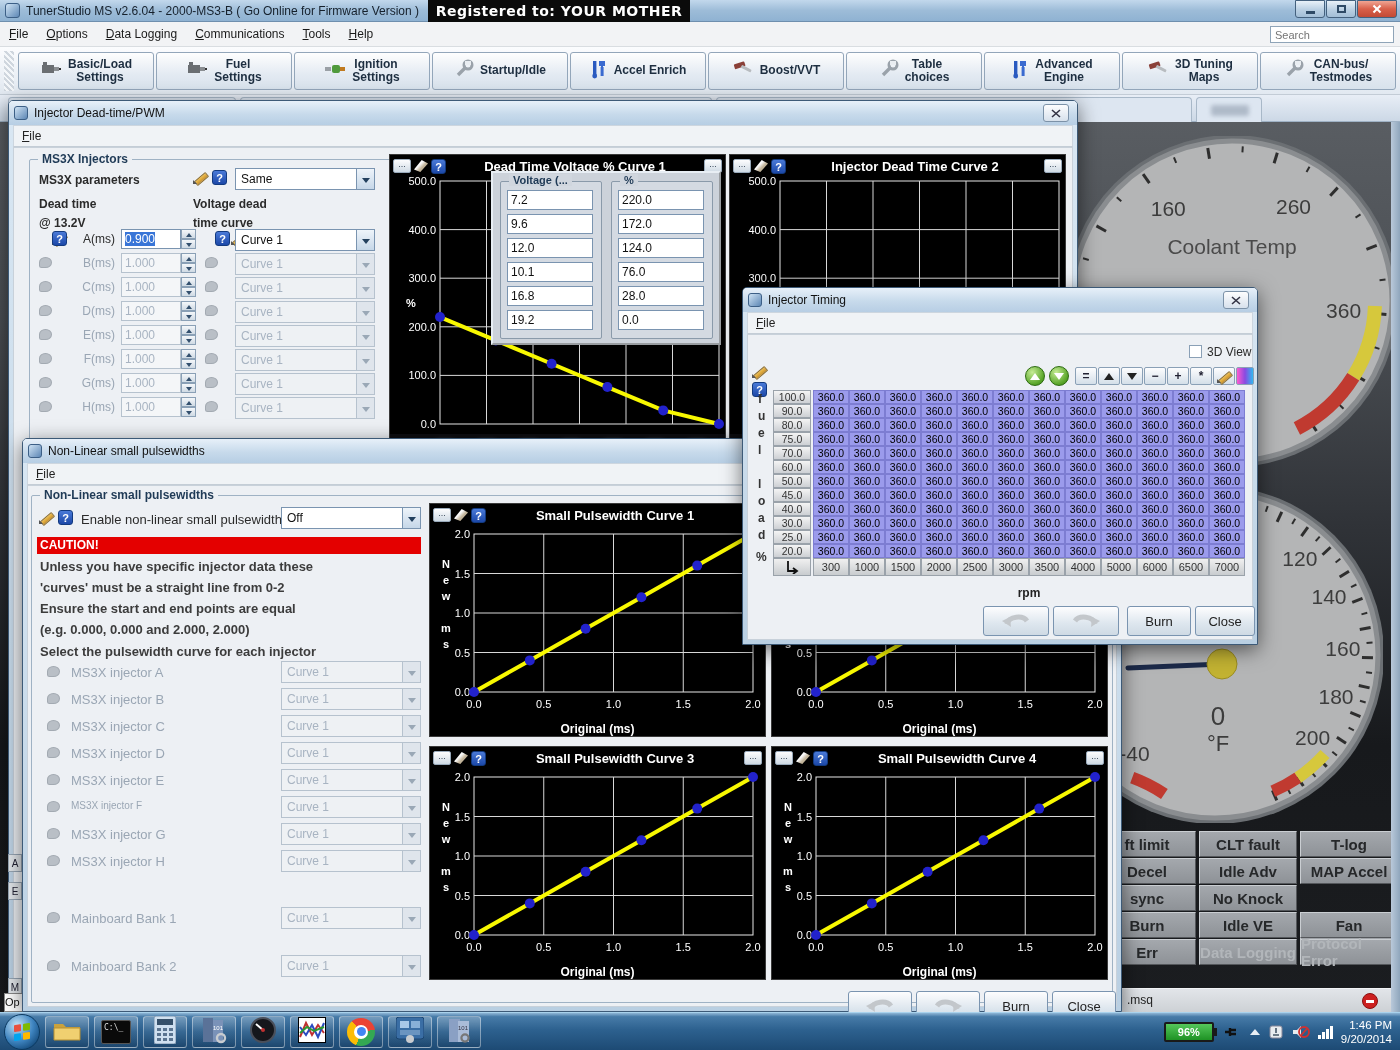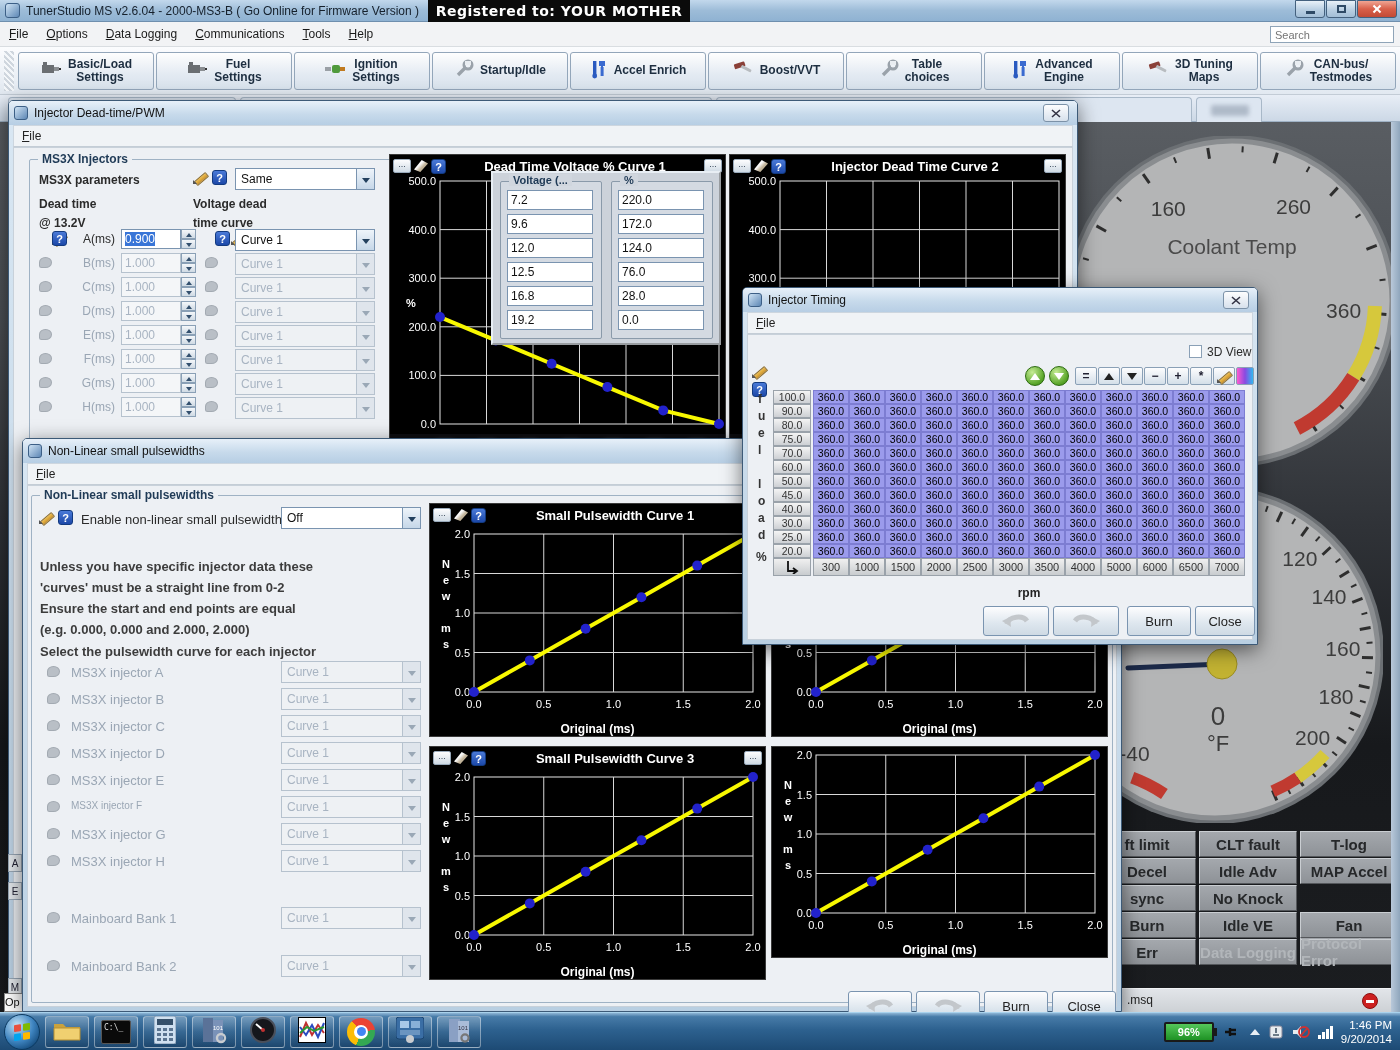--- a/index.html
+++ b/index.html
@@ -432,21 +432,21 @@
     <span class="abs lab b" style="left:184px;top:115px;">time curve</span>
 
     
     <div class="abs" style="left:482px;top:70px;width:230px;height:174px;background:#ccd2da;border:2px outset #e8eef4;z-index:5;">
       <div class="gbox" style="left:7px;top:8px;width:102px;height:158px;border-color:#8a9aaa;background:#d4dae2;">
         <span class="gleg" style="background:#d0d6de;font-size:11px;">Voltage (...</span>
         <div id="ovl-v" class="abs" style="left:6px;top:8px;">
             <div class="nfield" style="position:relative;width:86px;margin-bottom:4px;">7.2</div>
             <div class="nfield" style="position:relative;width:86px;margin-bottom:4px;">9.6</div>
             <div class="nfield" style="position:relative;width:86px;margin-bottom:4px;">12.0</div>
-            <div class="nfield" style="position:relative;width:86px;margin-bottom:4px;">12.5</div>
+            <div class="nfield" style="position:relative;width:86px;margin-bottom:4px;">10.1</div>
             <div class="nfield" style="position:relative;width:86px;margin-bottom:4px;">16.8</div>
             <div class="nfield" style="position:relative;width:86px;margin-bottom:4px;">19.2</div>
           </div>
       </div>
       <div class="gbox" style="left:118px;top:8px;width:102px;height:158px;border-color:#8a9aaa;background:#d4dae2;">
         <span class="gleg" style="background:#d0d6de;font-size:11px;">%</span>
         <div id="ovl-p" class="abs" style="left:6px;top:8px;">
             <div class="nfield" style="position:relative;width:86px;margin-bottom:4px;">220.0</div>
             <div class="nfield" style="position:relative;width:86px;margin-bottom:4px;">172.0</div>
             <div class="nfield" style="position:relative;width:86px;margin-bottom:4px;">124.0</div>
@@ -594,20 +594,21 @@
     </div>
     <div class="dlg-menubar"><span class="menu-file">File</span></div>
     <div class="dlg-body"></div>
 
     <div class="gbox" style="left:8px;top:56px;width:1082px;height:508px;">
       <span class="gleg">Non-Linear small pulsewidths</span>
     </div>
     <span class="abs pen" style="left:16px;top:71px;"></span>
     <span class="abs qico" style="left:35px;top:71px;"></span>
     <span class="abs lab" style="left:58px;top:73px;font-size:13px;">Enable non-linear small pulsewidths</span>
+    <div class="caution" style="left:14px;top:98px;width:384px;height:17px;">CAUTION!</div>
     <span class="cline" style="left:17px;top:120px;">Unless you have specific injector data these</span>
     <span class="cline" style="left:17px;top:141px;">'curves' must be a straight line from 0-2</span>
     <span class="cline" style="left:17px;top:162px;">Ensure the start and end points are equal</span>
     <span class="cline" style="left:17px;top:183px;">(e.g. 0.000, 0.000 and 2.000, 2.000)</span>
     <span class="cline" style="left:17px;top:205px;">Select the pulsewidth curve for each injector</span>
 
     
     <div class="button" style="left:825px;top:552px;width:64px;">
         <span class="uarr"><svg width="36" height="20" viewBox="0 0 36 20">
             <path d="M9 14 C11 6,25 5,29 11" fill="none" stroke="#c3c7cb" stroke-width="5"></path>
@@ -756,21 +757,27 @@
           <text x="16" y="74" text-anchor="middle" fill="#fff" font-size="11" font-weight="bold">w</text>
           <text x="16" y="106" text-anchor="middle" fill="#fff" font-size="11" font-weight="bold">m</text>
           <text x="16" y="122" text-anchor="middle" fill="#fff" font-size="11" font-weight="bold">s</text>
           <polyline points="44,166 99.80000000000001,134.4 155.60000000000002,102.8 211.4,71.2 267.20000000000005,39.599999999999994 323,8" fill="none" stroke="#f8f800" stroke-width="4" stroke-linecap="round"></polyline>
           <circle cx="44" cy="166" r="5" fill="#2222cc"></circle>
           <circle cx="99.80000000000001" cy="134.4" r="5" fill="#2222cc"></circle>
           <circle cx="155.60000000000002" cy="102.8" r="5" fill="#2222cc"></circle>
           <circle cx="211.4" cy="71.2" r="5" fill="#2222cc"></circle>
           <circle cx="267.20000000000005" cy="39.599999999999994" r="5" fill="#2222cc"></circle>
           <circle cx="323" cy="8" r="5" fill="#2222cc"></circle>
-        </svg><div class="xlab">Original (ms)</div></div><div class="chart" style="left:748px;top:307px;width:337px;"><svg width="335" height="192">
+        </svg><div class="xlab">Original (ms)</div></div><div class="chart" style="left:748px;top:307px;width:337px;"><div class="chead">
+          <span class="dots-btn"></span>
+          <span class="paint"></span>
+          <span class="qico"></span>
+          <span class="ctitle">Small Pulsewidth Curve 4</span>
+          <span class="dots-btn"></span>
+        </div><svg width="335" height="192">
           <rect x="44" y="8" width="279" height="158" fill="#000" stroke="#e8e8e8" stroke-width="1"></rect>
           <text x="40" y="12" text-anchor="end" fill="#fff" font-size="11">2.0</text>
           <line x1="44" y1="47.5" x2="323" y2="47.5" stroke="#d8d8d8" stroke-width="1"></line>
           <text x="40" y="51.5" text-anchor="end" fill="#fff" font-size="11">1.5</text>
           <line x1="44" y1="87" x2="323" y2="87" stroke="#d8d8d8" stroke-width="1"></line>
           <text x="40" y="91" text-anchor="end" fill="#fff" font-size="11">1.0</text>
           <line x1="44" y1="126.5" x2="323" y2="126.5" stroke="#d8d8d8" stroke-width="1"></line>
           <text x="40" y="130.5" text-anchor="end" fill="#fff" font-size="11">0.5</text>
           <text x="40" y="170" text-anchor="end" fill="#fff" font-size="11">0.0</text>
           <text x="44" y="182" text-anchor="middle" fill="#fff" font-size="11">0.0</text>

